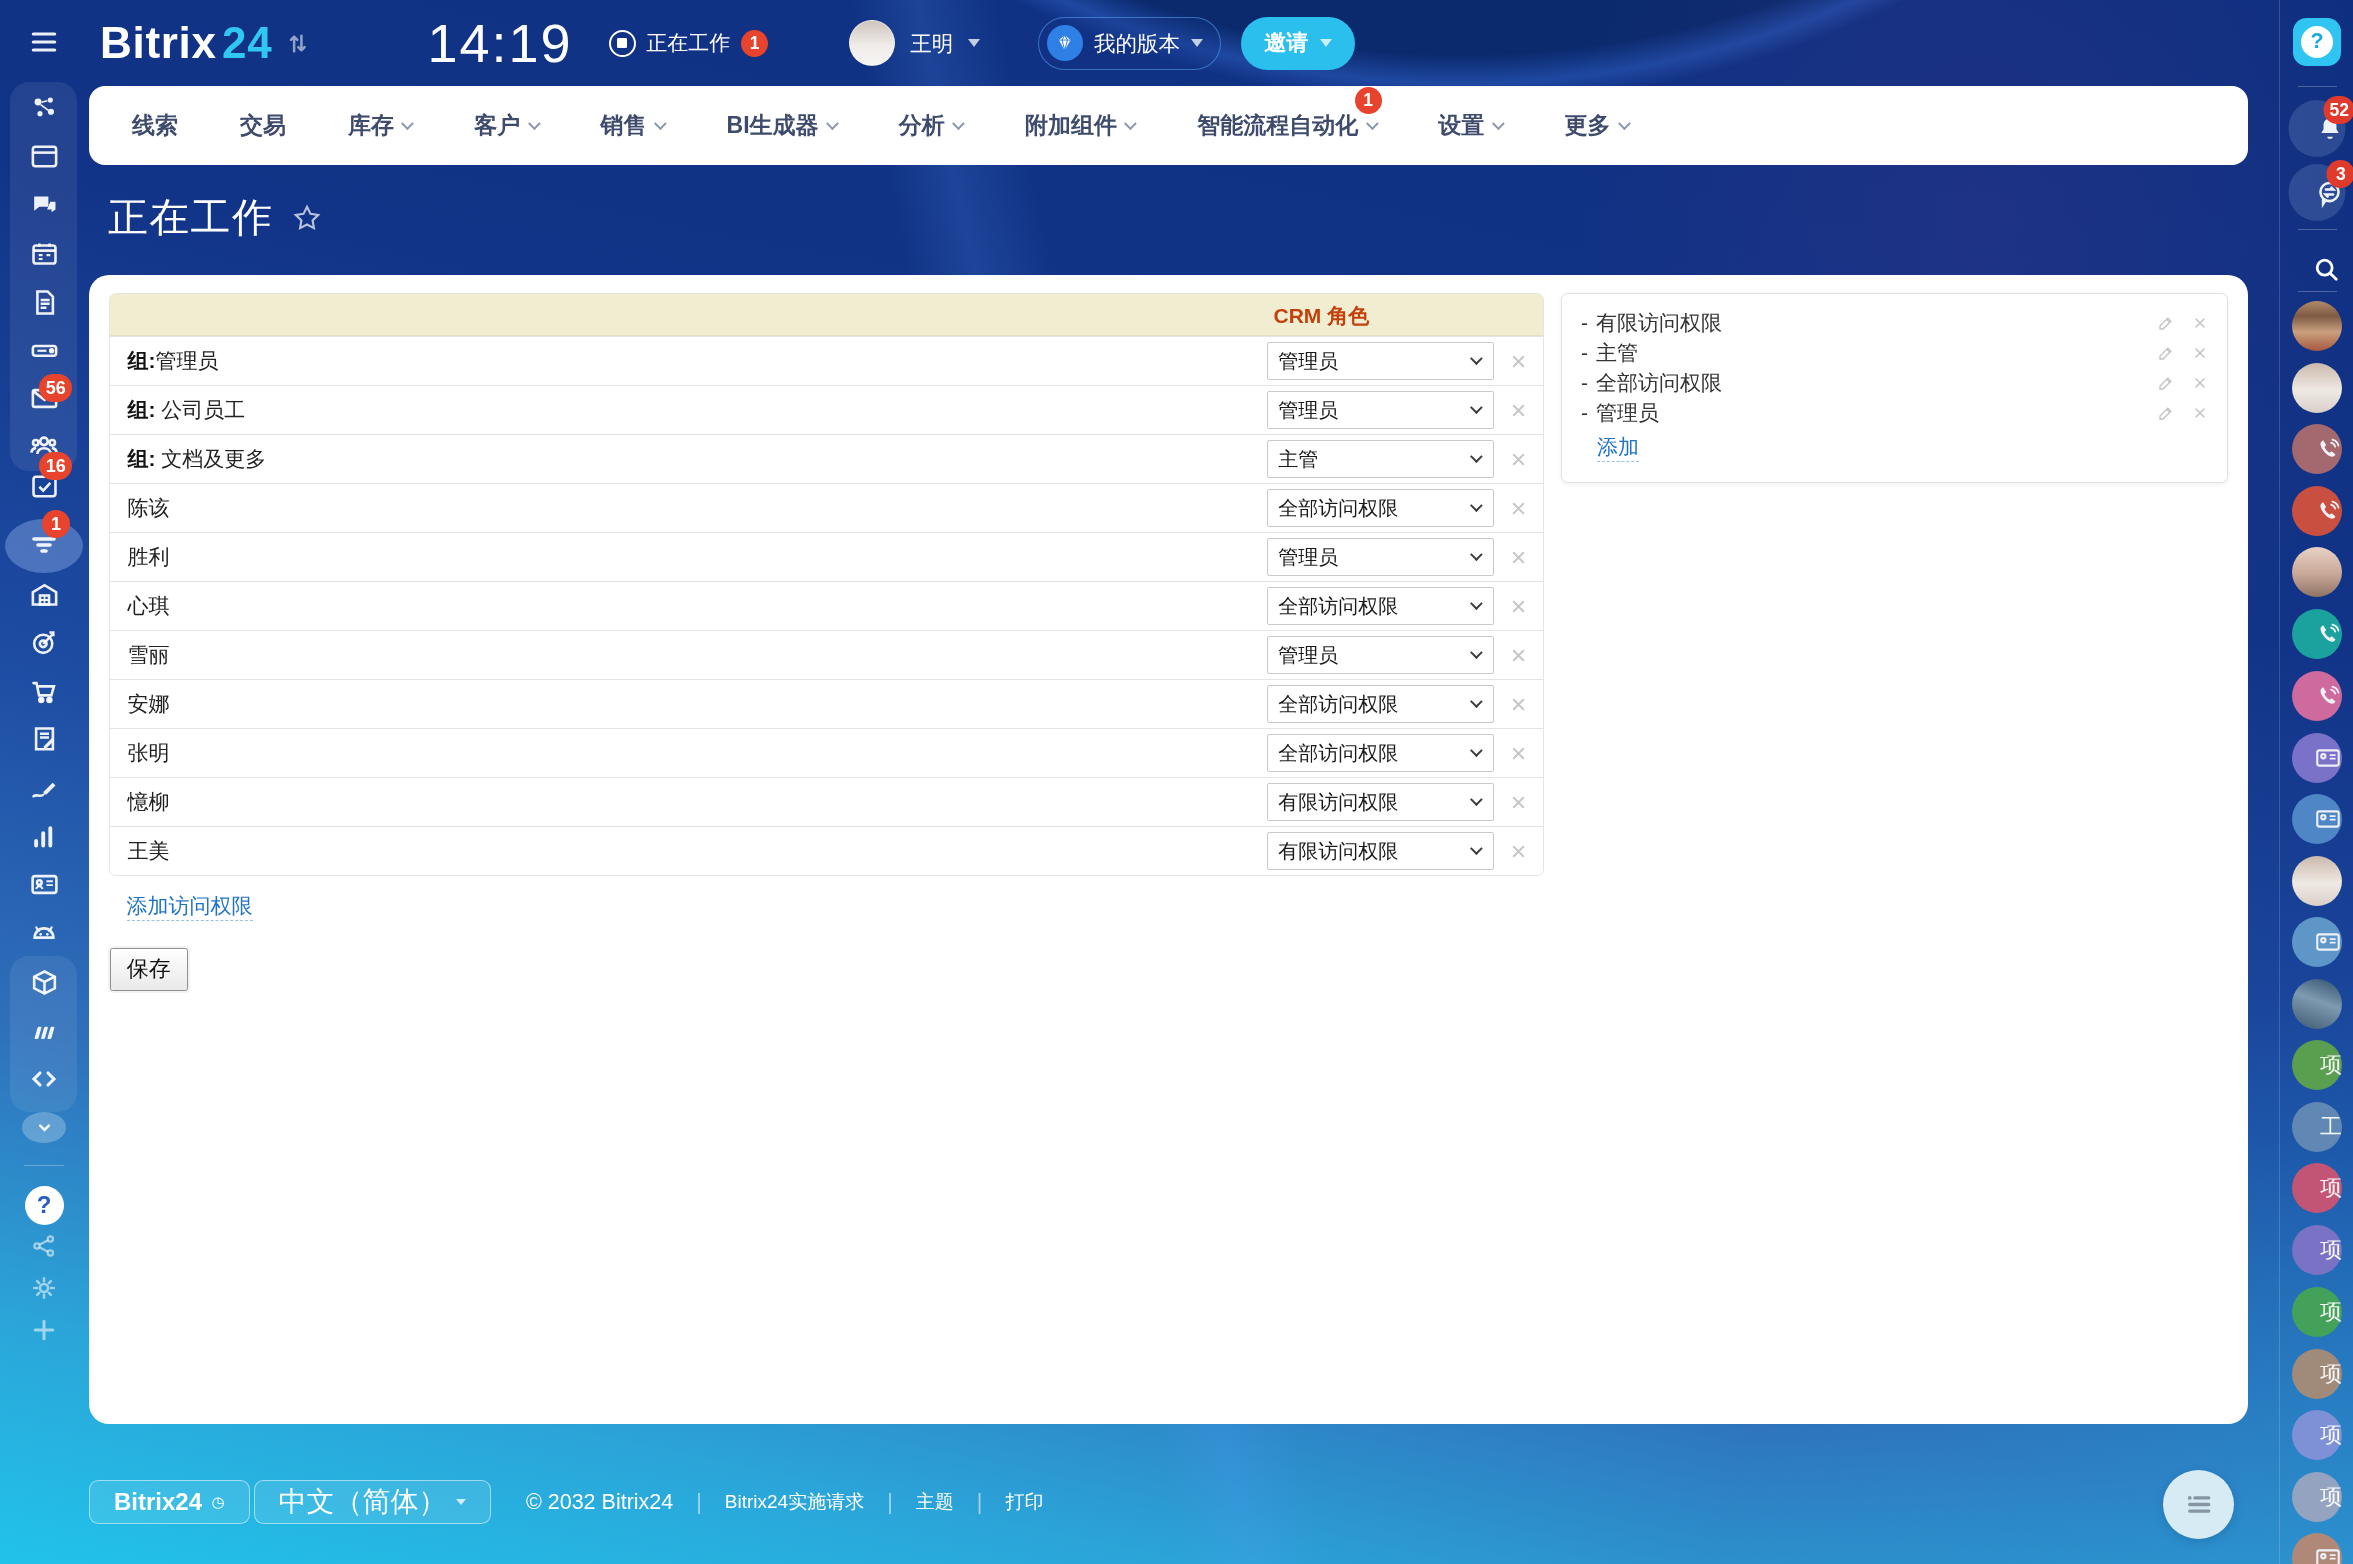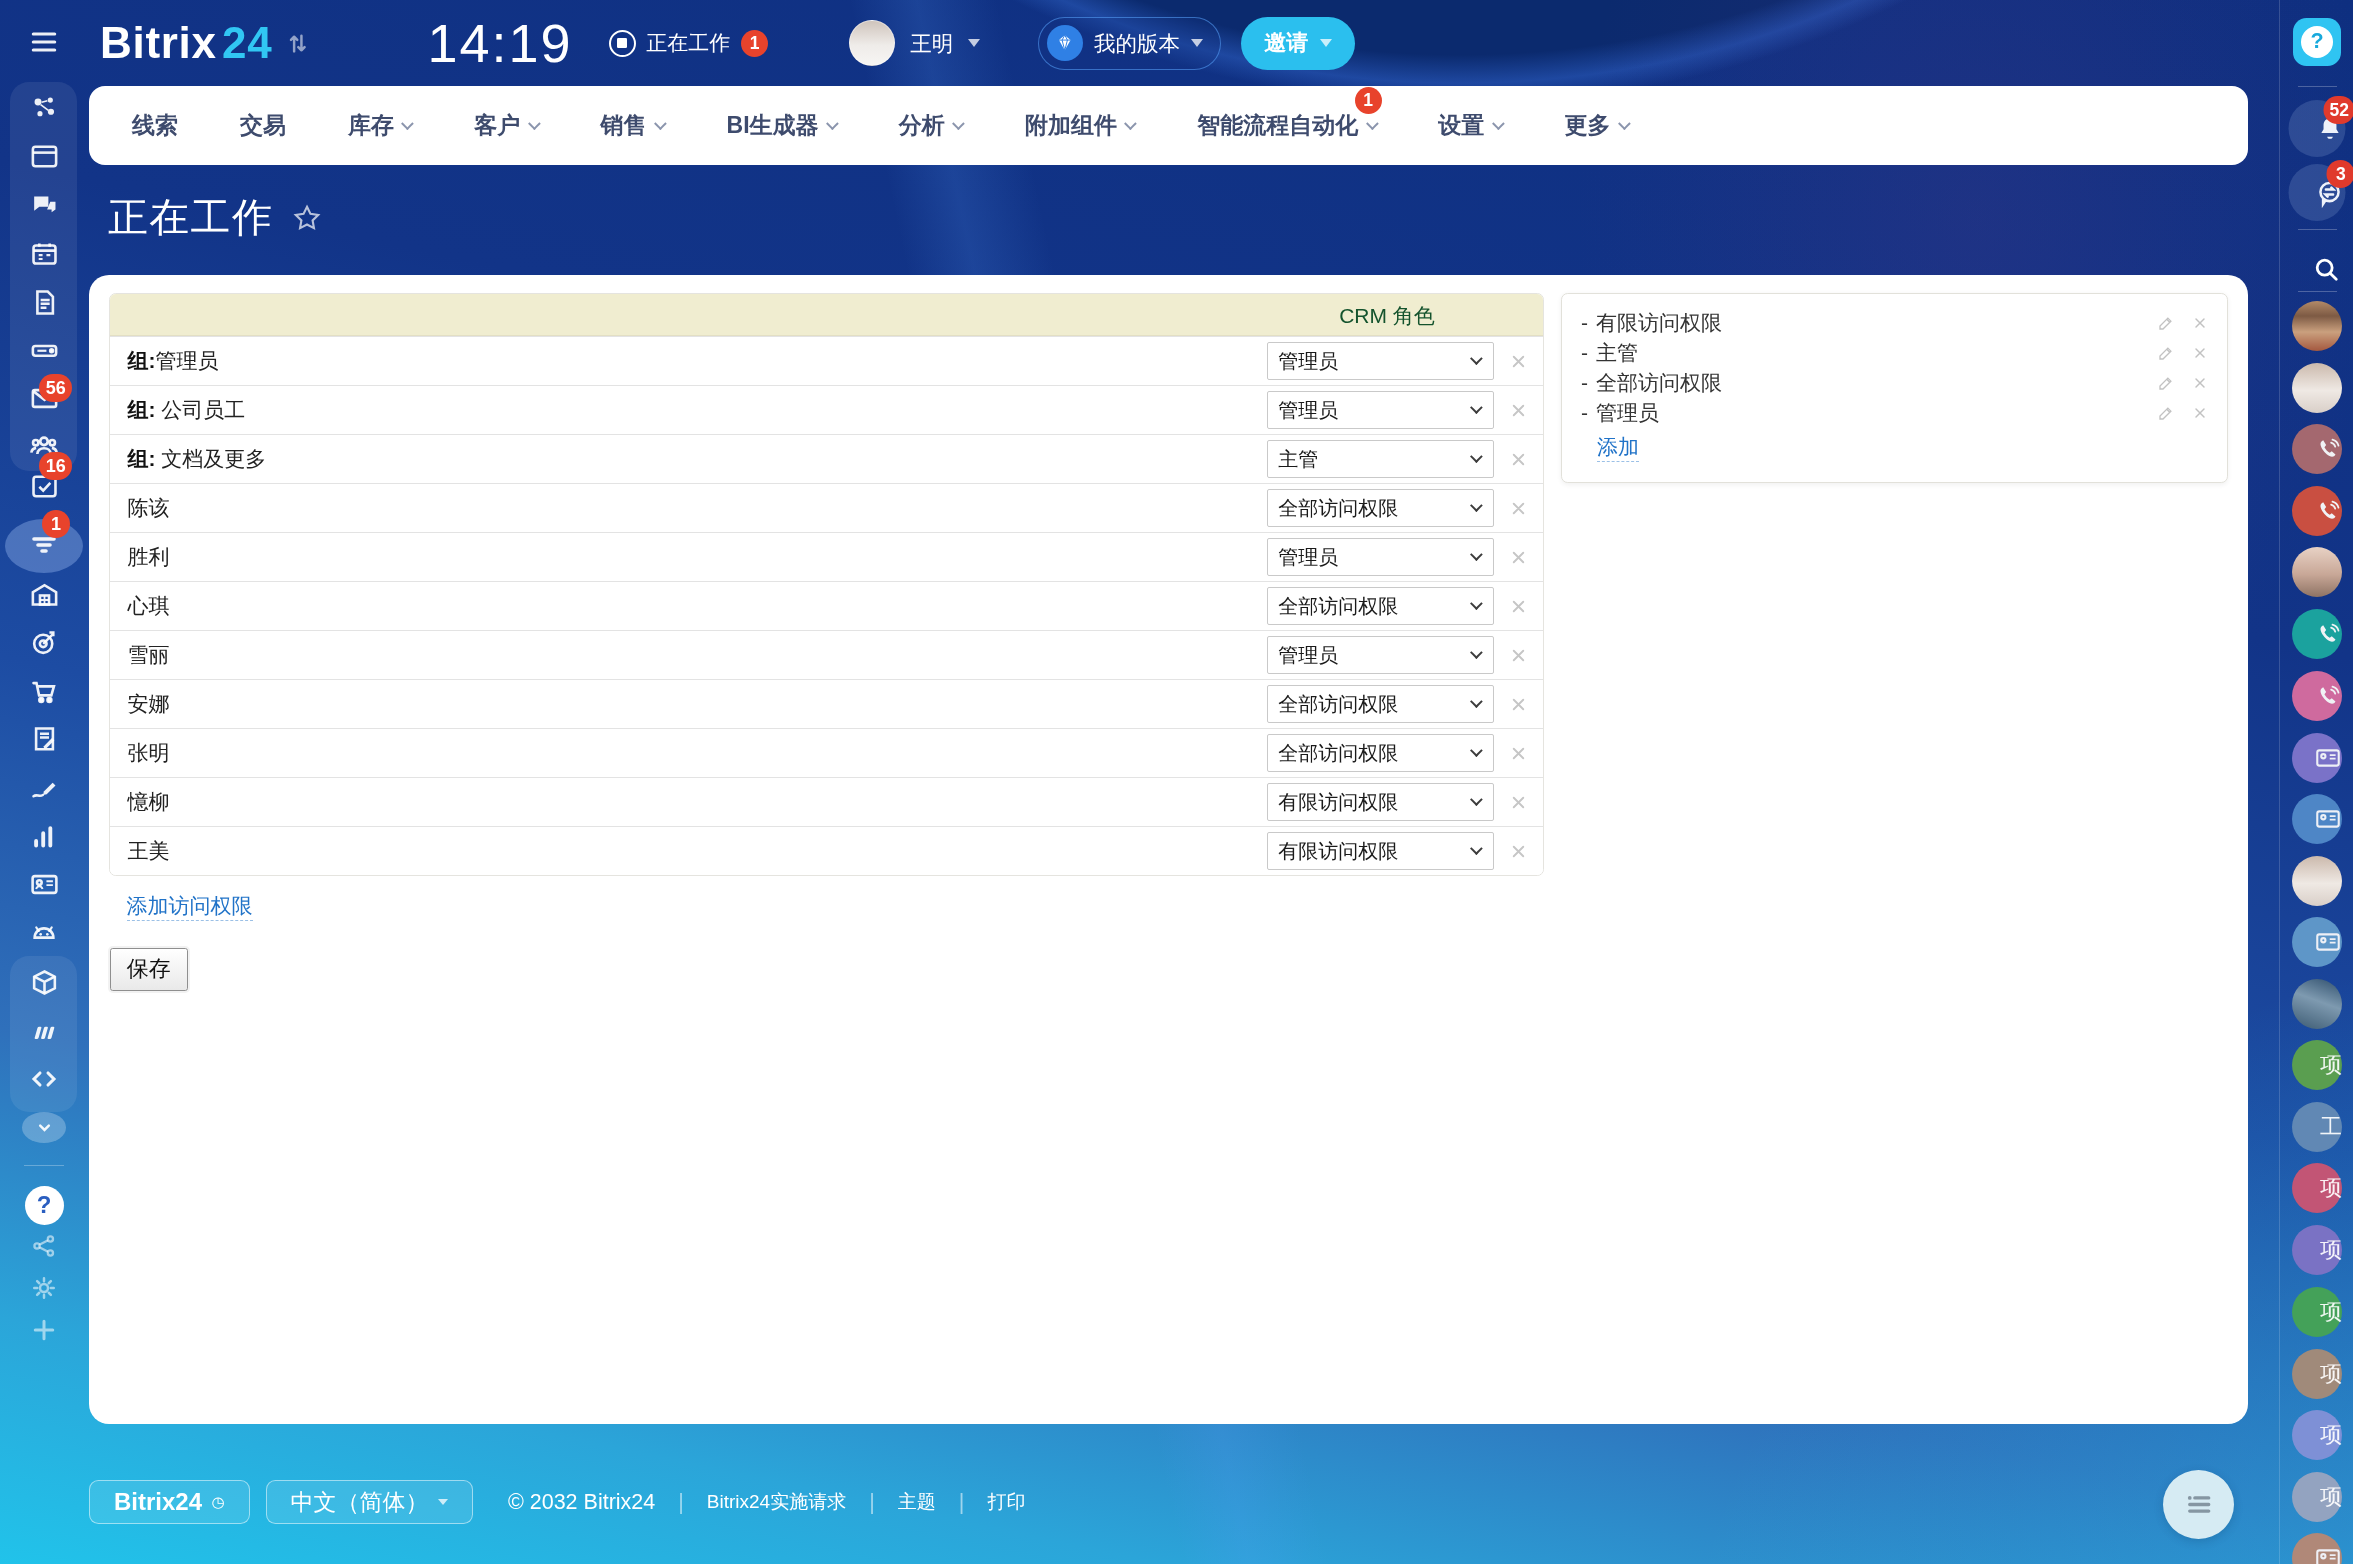--- a/index.html
+++ b/index.html
@@ -87,21 +87,21 @@
 
   
   #page-title{position:absolute;left:108px;top:190px;display:flex;align-items:center;gap:17.5px;z-index:2}
   #page-title .t{color:#fff;font-size:40px;font-weight:400;letter-spacing:1.3px}
 
   
   #panel{position:absolute;left:89px;top:275px;width:2159px;height:1149px;background:#fff;border-radius:20px;z-index:2}
   .left-col{position:absolute;left:19.5px;top:18px;width:1435px}
   .tbl{border:0.7px solid #e5e4df;border-radius:6.7px;overflow:hidden}
   .tbl-head{position:relative;height:42px;background:#f0edd0;border-bottom:0.7px solid #e3dfc4}
-  .tbl-head .hlbl{position:absolute;left:1164px;width:227px;text-align:center;top:8px;font-size:21px;font-weight:400;color:#14532d}
+  .tbl-head .hlbl{position:absolute;left:1164px;width:227px;text-align:left;top:8px;font-size:21px;font-weight:700;color:#c2410c}
   .trow{display:flex;align-items:center;height:49px;padding:0 15px 0 18px;background:#fff;border-top:1.3px solid #e3e3e3}
   .trow:first-of-type{border-top:none}
   .trow .nm{font-size:21px;color:#222}
   .trow .nm b{font-weight:700;color:#111}
   .sel{position:relative;margin-left:auto;width:227px;height:38px;border:1.3px solid #c9c9c9;border-radius:2px;background:#fff;
     display:flex;align-items:center;padding:0 31px 0 10.8px}
   .sel .val{font-size:20px;color:#1a1a1a;white-space:nowrap;overflow:hidden}
   .sel .schev{position:absolute;right:11.4px;top:10.8px;width:8.8px;height:8.8px;border-right:2px solid #3c3c3c;border-bottom:2px solid #3c3c3c;transform:rotate(45deg)}
   .xbtn{margin-left:15px;display:flex}
   .add-link{display:inline-block;margin:16px 0 0 18px;color:#2173c8;font-size:21px;text-decoration:none;border-bottom:0.7px dashed rgba(33,115,200,.45)}
@@ -118,21 +118,21 @@
   .role-row .dash{margin-right:8px}
   .role-icons{margin-left:auto;display:flex;align-items:center;gap:17.5px;color:#c2c2c2}
   .role-add{display:inline-block;margin:5.4px 0 0 16px;color:#2173c8;font-size:21px;text-decoration:none;border-bottom:0.7px dashed rgba(33,115,200,.45)}
 
   
   #footer{position:absolute;left:89px;top:1480px;right:135px;display:flex;align-items:center;z-index:2}
   .f-btn{display:flex;align-items:center;justify-content:center;gap:9.4px;height:44px;border:1.3px solid rgba(255,255,255,.5);
     border-radius:9.4px;background:rgba(255,255,255,.1);color:#fff;padding:0 24px}
   .f-brand{font-size:24px;font-weight:700}
   .f-brand sup{font-size:15px}
-  .f-lang{margin-left:16px;font-size:23px}
+  .f-lang{margin-left:4px;font-size:28px}
   .f-copy{margin-left:35px;color:#fff;font-size:21.5px}
   .f-sep{margin:0 23px;color:rgba(255,255,255,.55);font-size:21.5px}
   .f-link{color:#fff;font-size:19px;text-decoration:none}
   .scaret{width:0;height:0;border-left:5.4px solid transparent;border-right:5.4px solid transparent;border-top:6.7px solid rgba(255,255,255,.75)}
   #chat-fab{position:absolute;left:2163px;top:1470px;width:71px;height:69px;border-radius:50%;background:#d6ebf3;
     display:flex;align-items:center;justify-content:center;z-index:4;box-shadow:0 2.7px 9.4px rgba(0,40,80,.18)}
 </style>
 </head>
 <body>
 

